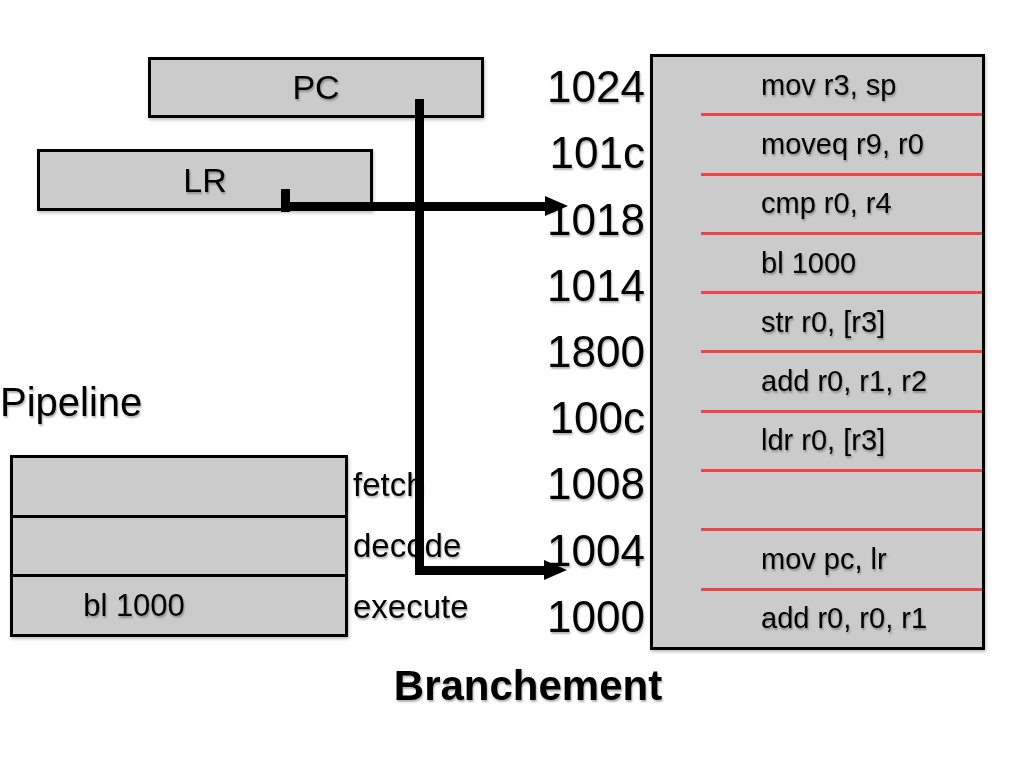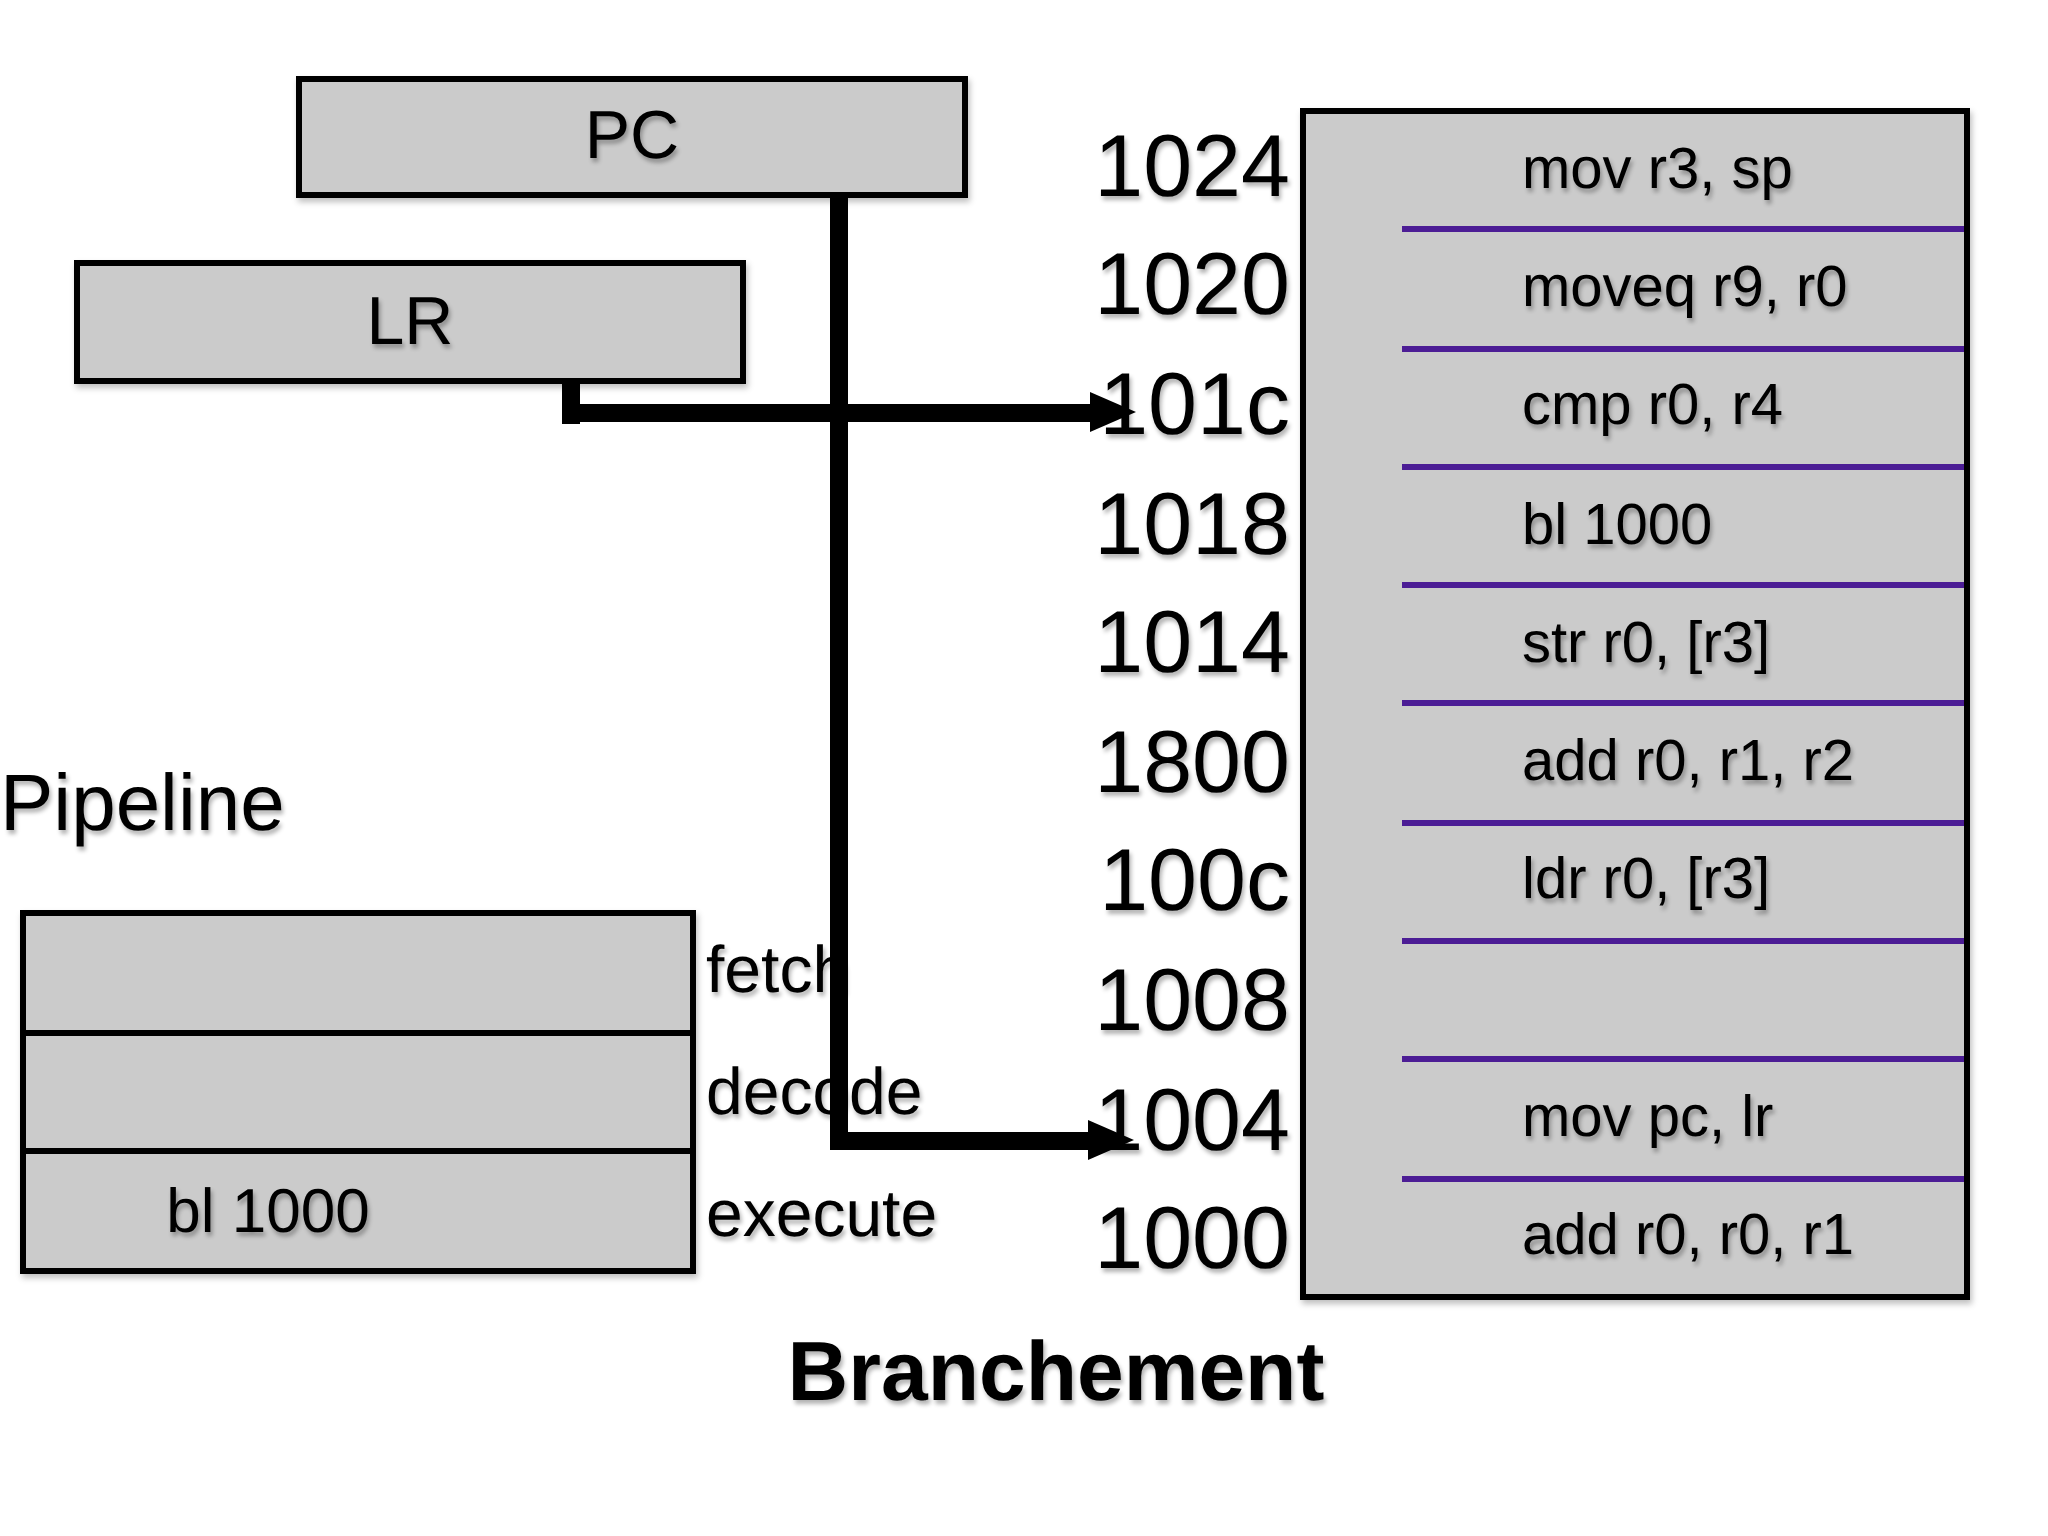--- a/index.html
+++ b/index.html
@@ -20,20 +20,21 @@
     position: absolute;
     background: #cbcbcb;
     border: 3px solid #000;
     box-shadow: 1px 2px 3px rgba(0,0,0,0.25);
   }
   .reg {
     display: flex;
     align-items: center;
     justify-content: center;
     font-size: 34px;
+    margin-top: 19px;
   }
   #pc-box { left: 148px; top: 38px;  width: 336px; height: 61px; }
   #lr-box { left: 37px;  top: 130px; width: 336px; height: 62px; }
 
   
   #pipeline-label {
     position: absolute; left: 0; top: 380px; width: 336px;
     text-align: left; font-size: 40px;
   }
   #pipeline-box {
@@ -60,21 +61,21 @@
   }
   .addr {
     flex: 1; display: flex; align-items: center; justify-content: flex-end;
     font-size: 44px;
   }
   #mem-table {
     left: 650px; top: 54px; width: 335px; height: 596px;
     display: flex; flex-direction: column; padding-left: 48px;
   }
   .mem-row {
-    flex: 1; border-top: 3px solid #4c1d95;
+    flex: 1; border-top: 3px solid #ef4444;
     display: flex; align-items: center; padding-left: 60px;
     font-size: 29px;
   }
   .mem-row:first-child { border-top: none; }
 
   
   .line { position: absolute; background: #000; }
   #pc-vline { left: 415px; top: 99px;  width: 9px;   height: 476px; }
   #pc-hline { left: 415px; top: 566px; width: 130px; height: 9px; }
   #lr-vline { left: 281px; top: 189px; width: 9px;   height: 23px; }
@@ -115,21 +116,20 @@
   </div>
 
   <div id="stage-labels">
     <div class="stage-label txt">fetch</div>
     <div class="stage-label txt">decode</div>
     <div class="stage-label txt">execute</div>
   </div>
 
   <div id="addr-col">
     <div class="addr txt">1024</div>
-    <div class="addr txt">1020</div>
     <div class="addr txt">101c</div>
     <div class="addr txt">1018</div>
     <div class="addr txt">1014</div>
     <div class="addr txt">1800</div>
     <div class="addr txt">100c</div>
     <div class="addr txt">1008</div>
     <div class="addr txt">1004</div>
     <div class="addr txt">1000</div>
   </div>
 

